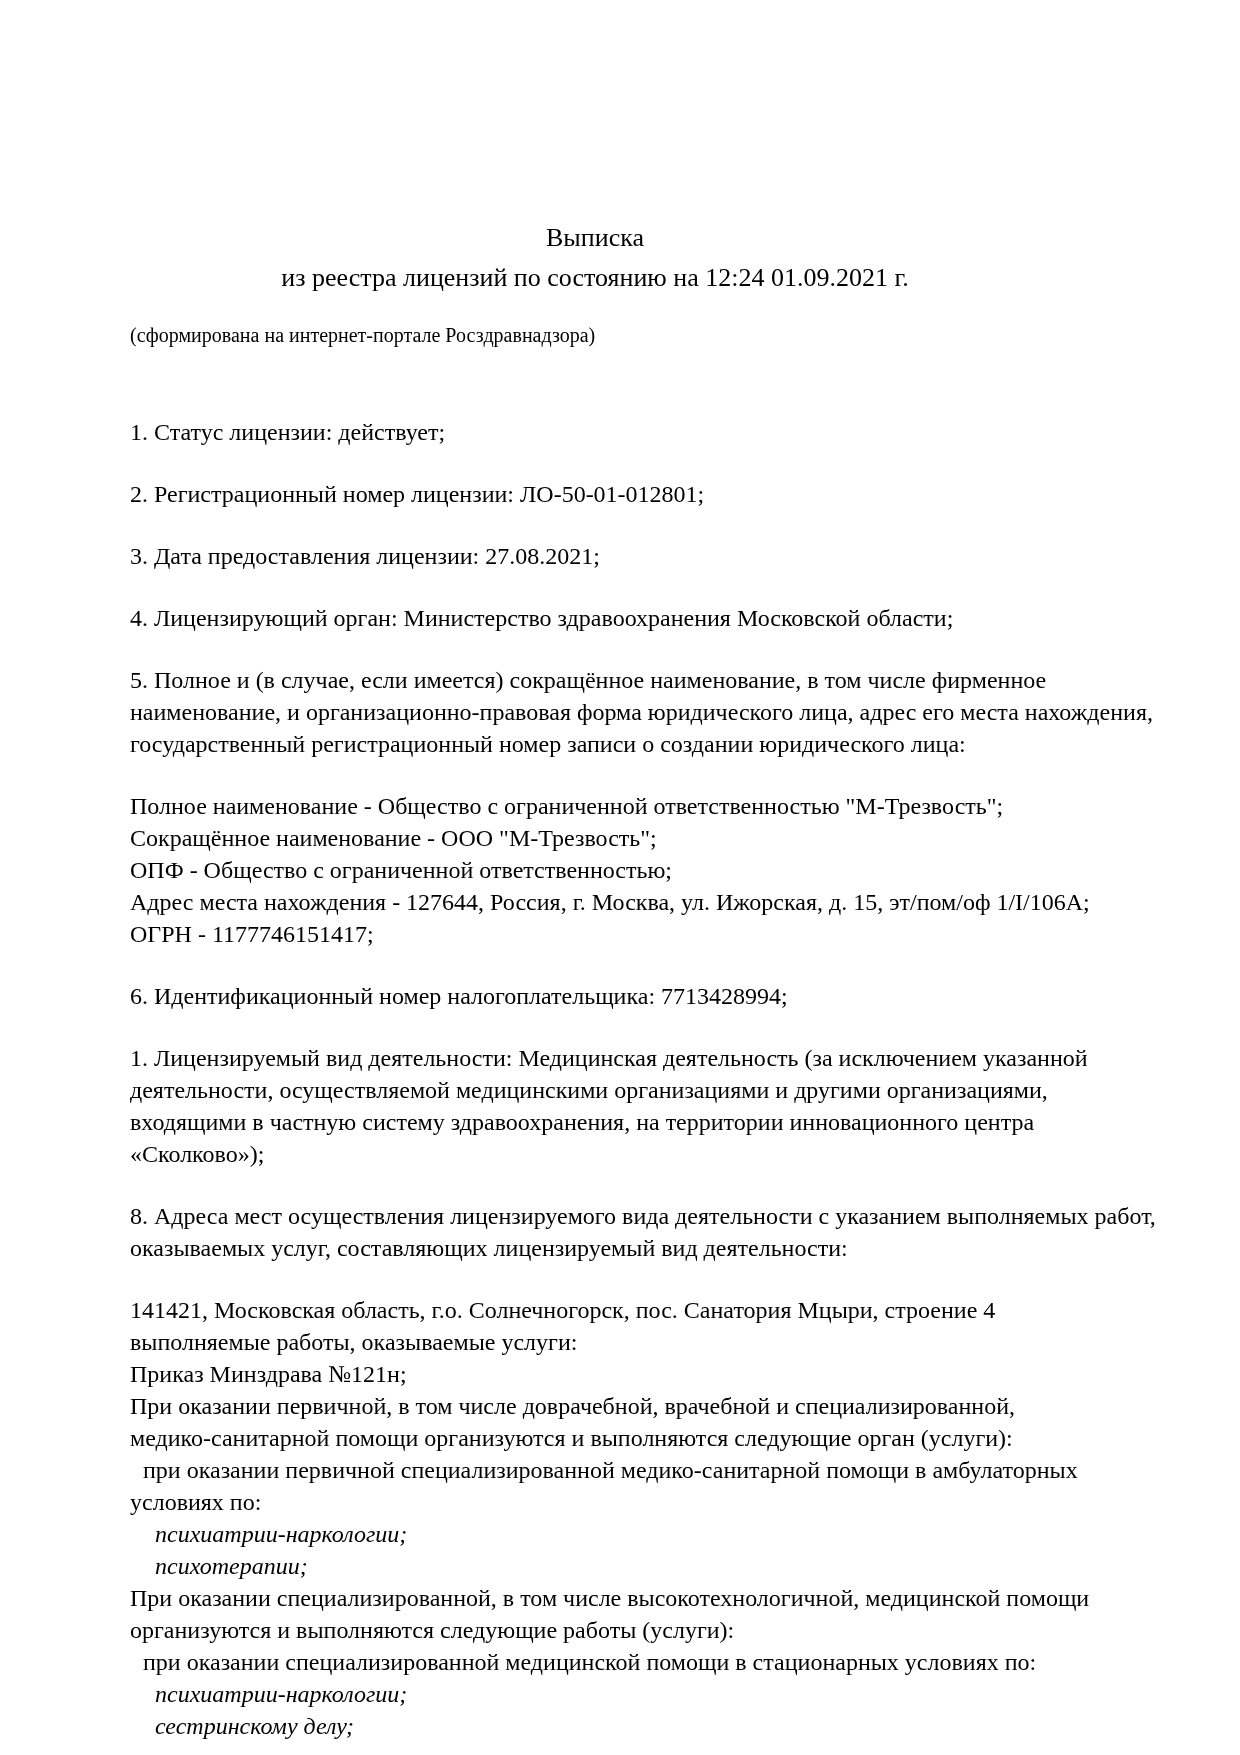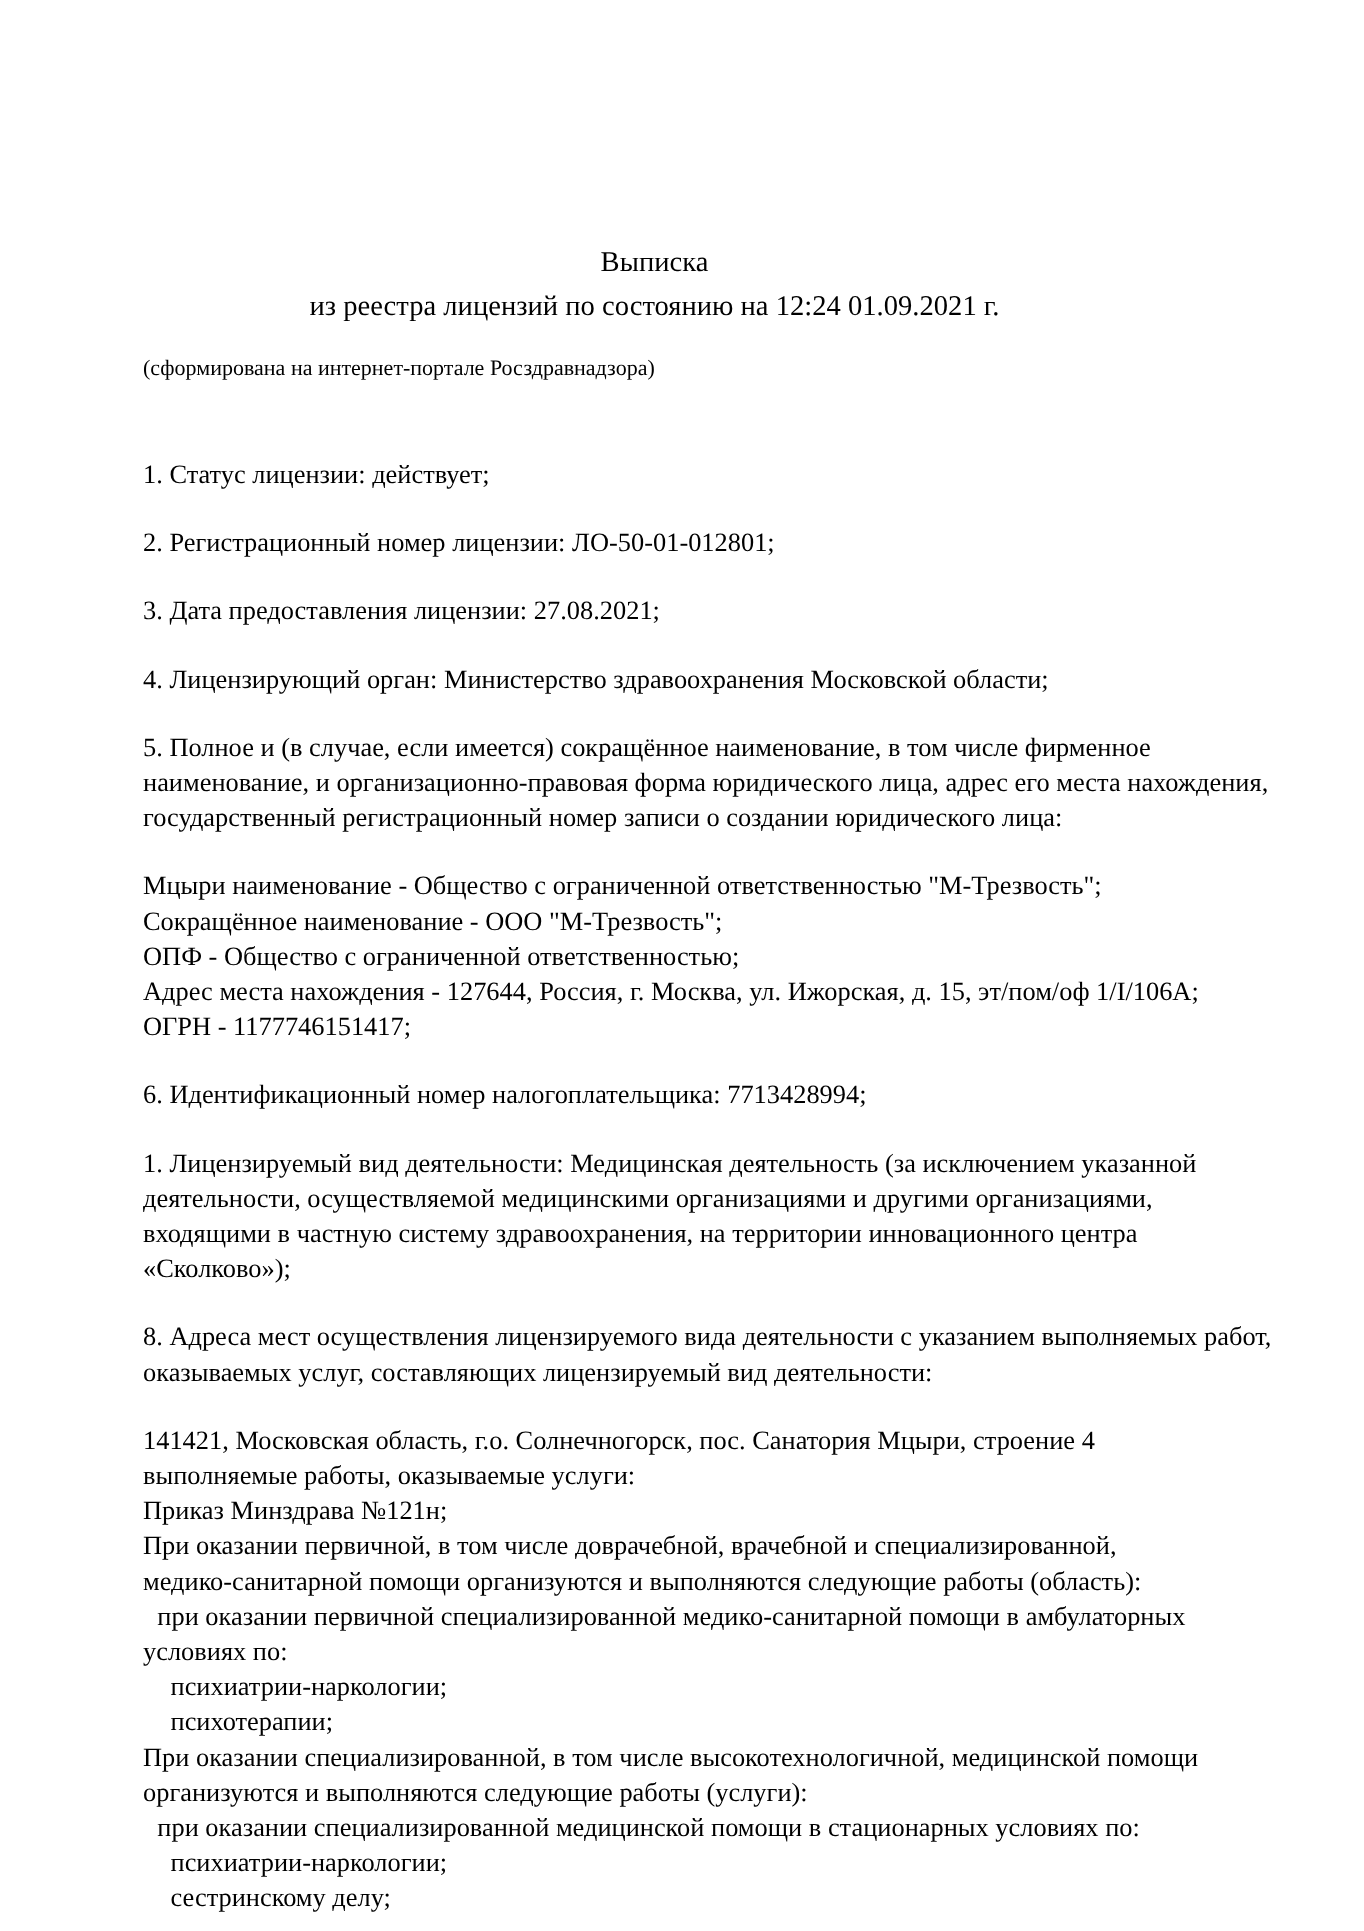--- a/index.html
+++ b/index.html
@@ -39,21 +39,21 @@
     line-height: 32px;
   }
   .para {
     margin-bottom: 30px;
     margin-top: 16px;
   }
   .para.nowrap .line {
     white-space: pre;
   }
   .line.indent-1 { padding-left: 13px; }
-  .line.indent-2 { padding-left: 25px; }
+  .line.indent-2 { padding-left: 25px; font-style: italic; }
 </style>
 </head>
 <body>
 
 <div class="content">
   <div class="title-block">
     <div>Выписка</div>
     <div>из реестра лицензий по состоянию на 12:24 01.09.2021 г.</div>
   </div>
   <div class="subtitle">(сформирована на интернет-портале Росздравнадзора)</div>
@@ -67,41 +67,41 @@
       <div class="para">
         <div class="line indent-0">3. Дата предоставления лицензии: 27.08.2021;</div>
       </div>
       <div class="para">
         <div class="line indent-0">4. Лицензирующий орган: Министерство здравоохранения Московской области;</div>
       </div>
       <div class="para">
         <div class="line indent-0">5. Полное и (в случае, если имеется) сокращённое наименование, в том числе фирменное наименование, и организационно-правовая форма юридического лица, адрес его места нахождения, государственный регистрационный номер записи о создании юридического лица:</div>
       </div>
       <div class="para nowrap">
-        <div class="line indent-0">Мцыри наименование - Общество с ограниченной ответственностью "М-Трезвость";</div>
+        <div class="line indent-0">Полное наименование - Общество с ограниченной ответственностью "М-Трезвость";</div>
         <div class="line indent-0">Сокращённое наименование - ООО "М-Трезвость";</div>
         <div class="line indent-0">ОПФ - Общество с ограниченной ответственностью;</div>
         <div class="line indent-0">Адрес места нахождения - 127644, Россия, г. Москва, ул. Ижорская, д. 15, эт/пом/оф 1/I/106А;</div>
         <div class="line indent-0">ОГРН - 1177746151417;</div>
       </div>
       <div class="para">
         <div class="line indent-0">6. Идентификационный номер налогоплательщика: 7713428994;</div>
       </div>
       <div class="para">
         <div class="line indent-0">1. Лицензируемый вид деятельности: Медицинская деятельность (за исключением указанной деятельности, осуществляемой медицинскими организациями и другими организациями, входящими в частную систему здравоохранения, на территории инновационного центра «Сколково»);</div>
       </div>
       <div class="para">
         <div class="line indent-0">8. Адреса мест осуществления лицензируемого вида деятельности с указанием выполняемых работ, оказываемых услуг, составляющих лицензируемый вид деятельности:</div>
       </div>
       <div class="para nowrap">
         <div class="line indent-0">141421, Московская область, г.о. Солнечногорск, пос. Санатория Мцыри, строение 4</div>
         <div class="line indent-0">выполняемые работы, оказываемые услуги:</div>
         <div class="line indent-0">Приказ Минздрава №121н;</div>
         <div class="line indent-0">При оказании первичной, в том числе доврачебной, врачебной и специализированной,</div>
-        <div class="line indent-0">медико-санитарной помощи организуются и выполняются следующие работы (область):</div>
+        <div class="line indent-0">медико-санитарной помощи организуются и выполняются следующие орган (услуги):</div>
         <div class="line indent-1">при оказании первичной специализированной медико-санитарной помощи в амбулаторных</div>
         <div class="line indent-0">условиях по:</div>
         <div class="line indent-2">психиатрии-наркологии;</div>
         <div class="line indent-2">психотерапии;</div>
         <div class="line indent-0">При оказании специализированной, в том числе высокотехнологичной, медицинской помощи</div>
         <div class="line indent-0">организуются и выполняются следующие работы (услуги):</div>
         <div class="line indent-1">при оказании специализированной медицинской помощи в стационарных условиях по:</div>
         <div class="line indent-2">психиатрии-наркологии;</div>
         <div class="line indent-2">сестринскому делу;</div>
       </div>

